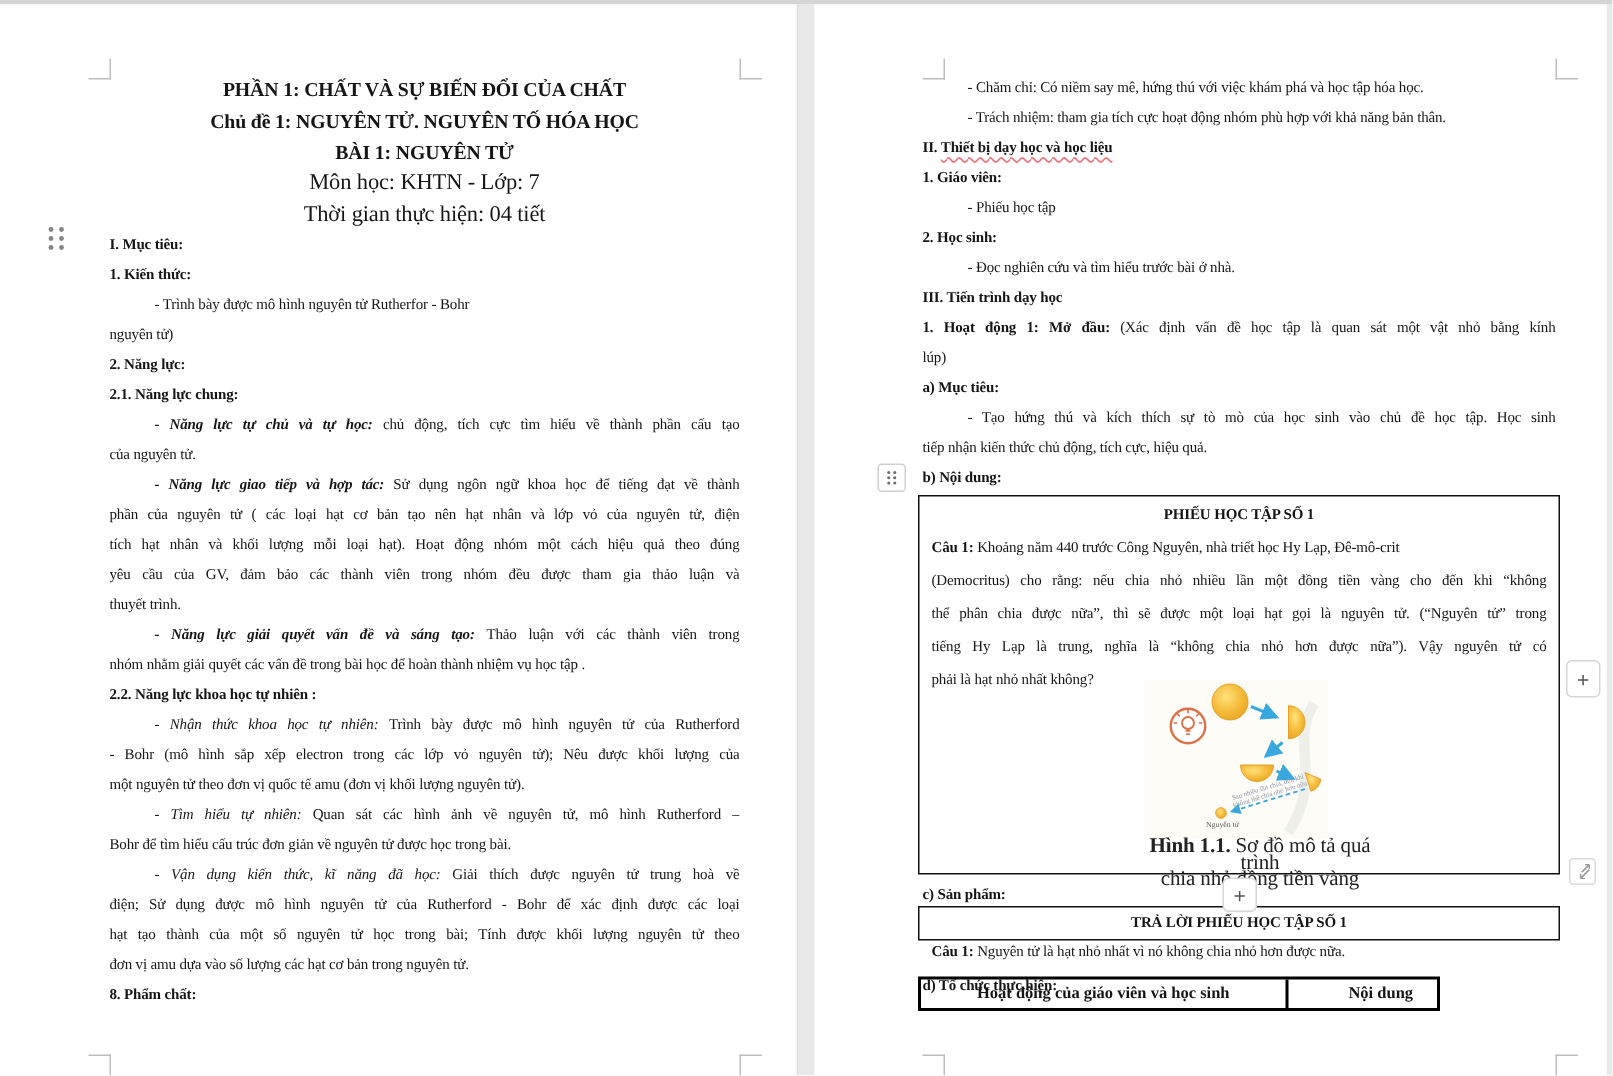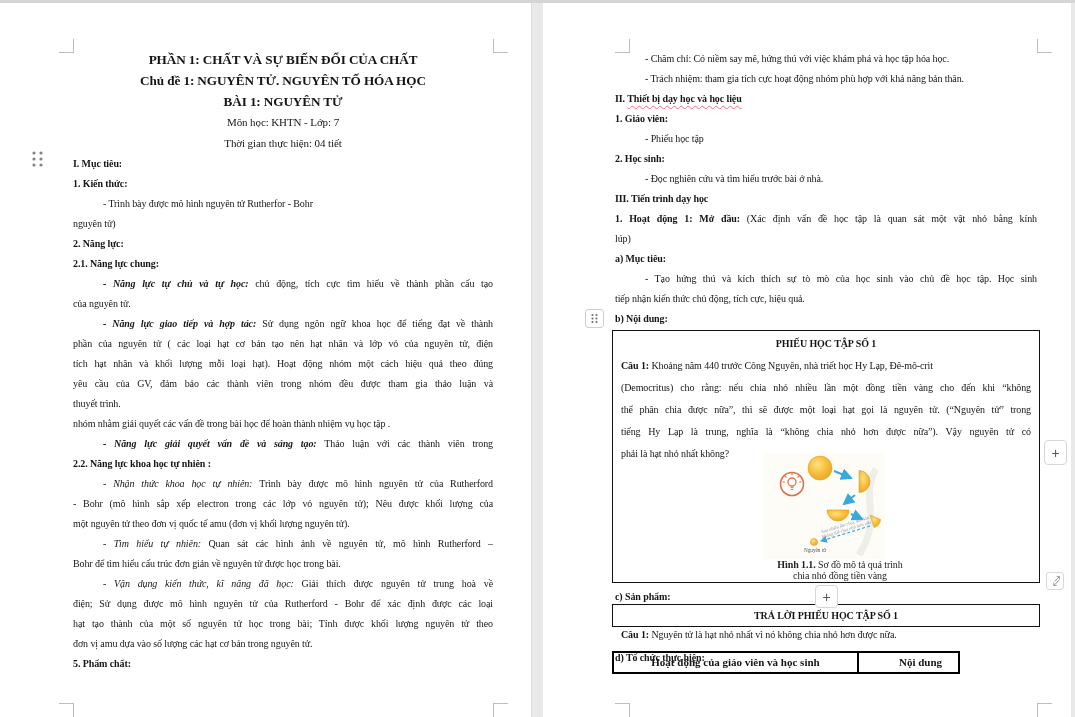--- a/index.html
+++ b/index.html
@@ -20,21 +20,21 @@
   .mk-bl{border-right:1px solid #bdbdbd;border-top:1px solid #bdbdbd;}
   .mk-br{border-left:1px solid #bdbdbd;border-top:1px solid #bdbdbd;}
   
   .lines{position:absolute;}
   .line{height:20px;line-height:20px;font-size:10px;letter-spacing:-0.1px;
         text-align:justify;text-align-last:left;overflow:hidden;white-space:nowrap;}
   .line.j{white-space:normal;text-align-last:justify;}
   .line.tc{text-align:center;text-align-last:center;}
   .line.ind{text-indent:30px;}
   .line.t1{font-size:13.2px;height:21px;line-height:21px;}
-  .line.t2{font-size:11px;height:21px;line-height:21px;}
+  .line.t2{font-size:15px;height:21px;line-height:21px;}
   .b{font-weight:bold;}
   .i{font-style:italic;}
   .u{text-underline-offset:2px;}
   .wavy{text-decoration:underline;text-decoration-style:wavy;text-decoration-color:#f26d76;
         text-decoration-thickness:1px;text-underline-offset:3px;text-decoration-skip-ink:none;}
   
   .phieu-box{position:absolute;left:69px;top:327px;width:428px;height:253px;
              border:1.5px solid #111;box-sizing:border-box;}
   .phieu-box .lines-in{padding:2px 8px 0 8px;}
   .phieu-box .line{height:22px;line-height:22px;}
@@ -47,21 +47,21 @@
   .org-cell{height:100%;line-height:19px;font-weight:bold;font-size:11px;text-align:center;overflow:hidden;}
   .org-cell.c1{width:245px;border-right:2px solid #000;box-sizing:border-box;}
   .org-cell.c2{flex:1;padding-left:24px;}
   
   .fig-panel{position:absolute;left:150px;top:122px;width:122px;height:106px;background:#fdfcf7;}
   .fig-note{position:absolute;left:190px;top:191px;width:86px;text-align:center;
             font-size:4.6px;line-height:5.4px;color:#8a97a8;transform:rotate(-17deg);letter-spacing:0;}
   .fig-atom-label{position:absolute;left:176px;top:216px;width:52px;text-align:center;
                   font-size:5.2px;color:#555;letter-spacing:0;}
   .fig-caption{position:absolute;left:152px;top:228px;width:150px;text-align:center;
-               font-size:10px;line-height:11px;color:#222;letter-spacing:-0.1px;}
+               font-size:14px;line-height:11px;color:#222;letter-spacing:-0.1px;}
   
   .handle-dots{position:absolute;left:30px;top:150px;width:16px;height:20px;cursor:grab;}
   .block-handle{position:absolute;left:585px;top:309px;width:17px;height:17px;background:#fff;
                 border:1px solid #cfcfcf;border-radius:3px;display:flex;align-items:center;justify-content:center;cursor:grab;}
   .plus-btn{position:absolute;background:#fff;border:1px solid #d6d6d6;border-radius:4px;color:#555;
             display:flex;align-items:center;justify-content:center;
             font-family:"Liberation Sans","DejaVu Sans",sans-serif;font-size:14px;line-height:1;cursor:pointer;}
   .plus-mid{left:815px;top:585px;width:21px;height:21px;}
   .plus-right{left:1044px;top:440px;width:21px;height:23px;}
   .resize-btn{position:absolute;left:1046px;top:572px;width:16px;height:16px;background:#fff;
@@ -93,33 +93,33 @@
         <div class="line"><span>nguyên tử)</span></div>
         <div class="line"><span class="b">2. Năng lực:</span></div>
         <div class="line"><span class="b">2.1. Năng lực chung:</span></div>
         <div class="line ind j"><span class="b i">- Năng lực tự chủ và tự học: </span><span>chủ động, tích cực tìm hiểu về thành phần cấu tạo</span></div>
         <div class="line"><span>của nguyên tử.</span></div>
         <div class="line ind j"><span class="b i">- Năng lực giao tiếp và hợp tác: </span><span>Sử dụng ngôn ngữ khoa học để tiếng đạt về thành</span></div>
         <div class="line j"><span>phần của nguyên tử ( các loại hạt cơ bản tạo nên hạt nhân và lớp vỏ của nguyên tử, điện</span></div>
         <div class="line j"><span>tích hạt nhân và khối lượng mỗi loại hạt). Hoạt động nhóm một cách hiệu quả theo đúng</span></div>
         <div class="line j"><span>yêu cầu của GV, đảm bảo các thành viên trong nhóm đều được tham gia thảo luận và</span></div>
         <div class="line"><span>thuyết trình.</span></div>
+        <div class="line ind j"><span class="b i">- Năng lực giải quyết vấn đề và sáng tạo: </span><span>Thảo luận với các thành viên trong</span></div>
         <div class="line"><span>nhóm nhằm giải quyết các vấn đề trong bài học để hoàn thành nhiệm vụ học tập .</span></div>
-        <div class="line ind j"><span class="b i">- Năng lực giải quyết vấn đề và sáng tạo: </span><span>Thảo luận với các thành viên trong</span></div>
         <div class="line"><span class="b">2.2. Năng lực khoa học tự nhiên :</span></div>
         <div class="line ind j"><span class="i">- Nhận thức khoa học tự nhiên: </span><span>Trình bày được mô hình nguyên tử của Rutherford</span></div>
         <div class="line j"><span>- Bohr (mô hình sắp xếp electron trong các lớp vỏ nguyên tử); Nêu được khối lượng của</span></div>
         <div class="line"><span>một nguyên tử theo đơn vị quốc tế amu (đơn vị khối lượng nguyên tử).</span></div>
         <div class="line ind j"><span class="i">- Tìm hiểu tự nhiên: </span><span>Quan sát các hình ảnh về nguyên tử, mô hình Rutherford –</span></div>
         <div class="line"><span>Bohr để tìm hiểu cấu trúc đơn giản về nguyên tử được học trong bài.</span></div>
         <div class="line ind j"><span class="i">- Vận dụng kiến thức, kĩ năng đã học: </span><span>Giải thích được nguyên tử trung hoà về</span></div>
         <div class="line j"><span>điện; Sử dụng được mô hình nguyên tử của Rutherford - Bohr để xác định được các loại</span></div>
         <div class="line j"><span>hạt tạo thành của một số nguyên tử học trong bài; Tính được khối lượng nguyên tử theo</span></div>
         <div class="line"><span>đơn vị amu dựa vào số lượng các hạt cơ bản trong nguyên tử.</span></div>
-        <div class="line"><span class="b">5. Phẩm chất:</span></div>
+        <div class="line"><span class="b">8. Phẩm chất:</span></div>
       </div>
   </div>
 
   <div class="page page2">
     <div class="mark mk-tl" style="left:72px;top:36px;"></div>
     <div class="mark mk-tr" style="left:494px;top:36px;"></div>
     <div class="mark mk-bl" style="left:72px;top:700px;"></div>
     <div class="mark mk-br" style="left:494px;top:700px;"></div>
 
     <div class="lines" style="left:72px;top:46px;width:422px;">

